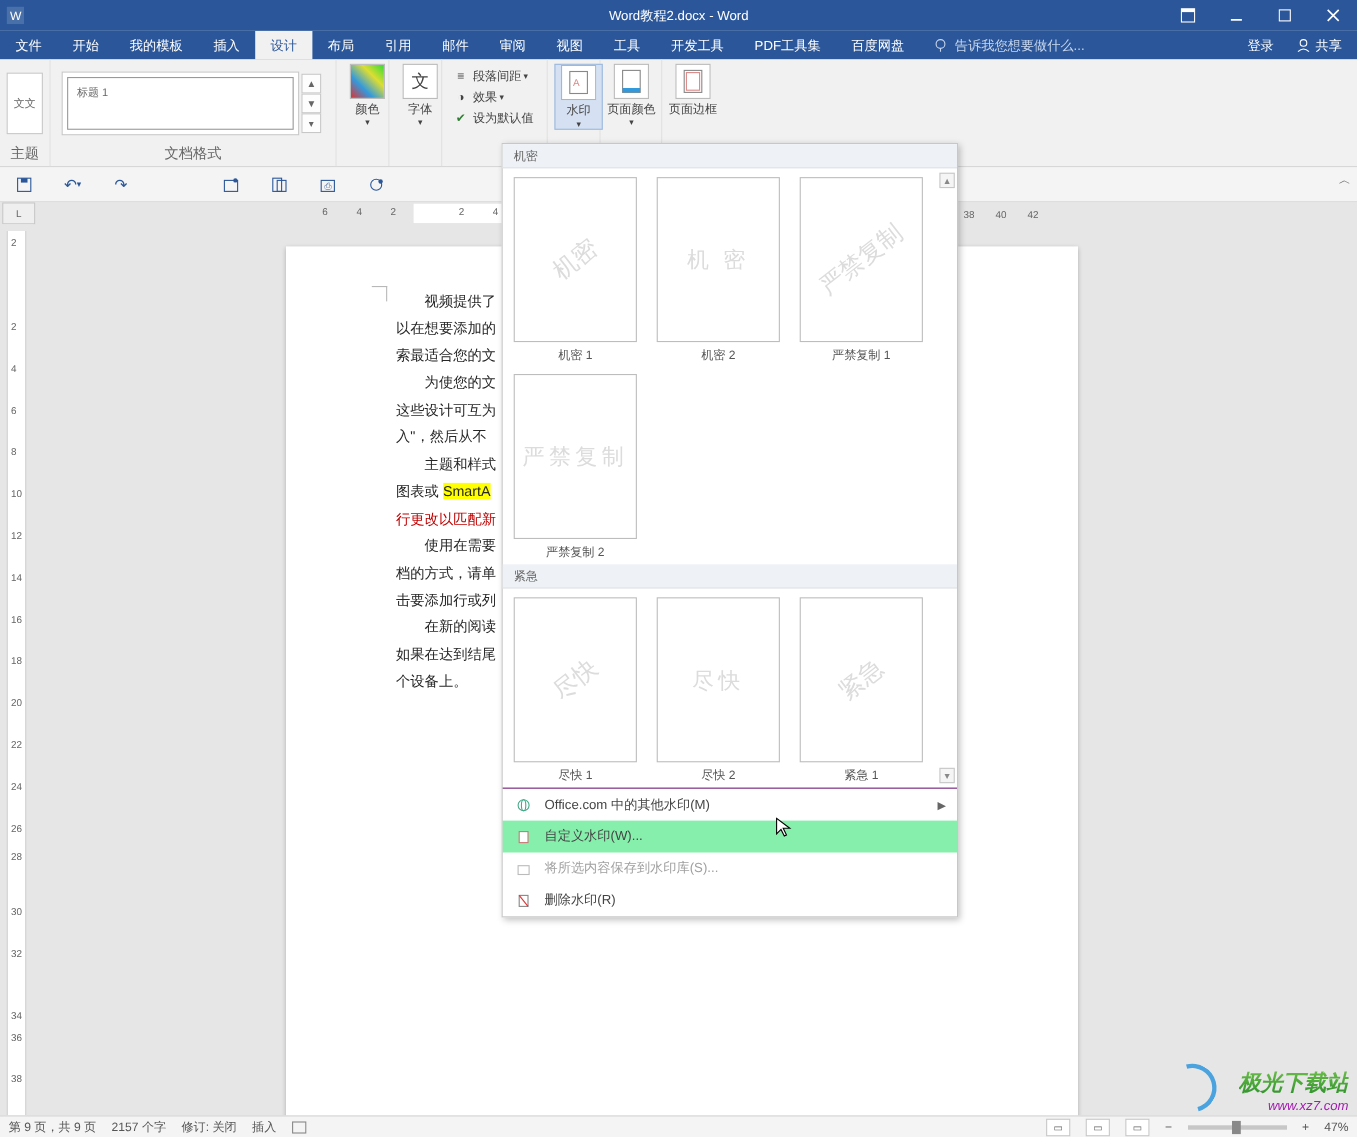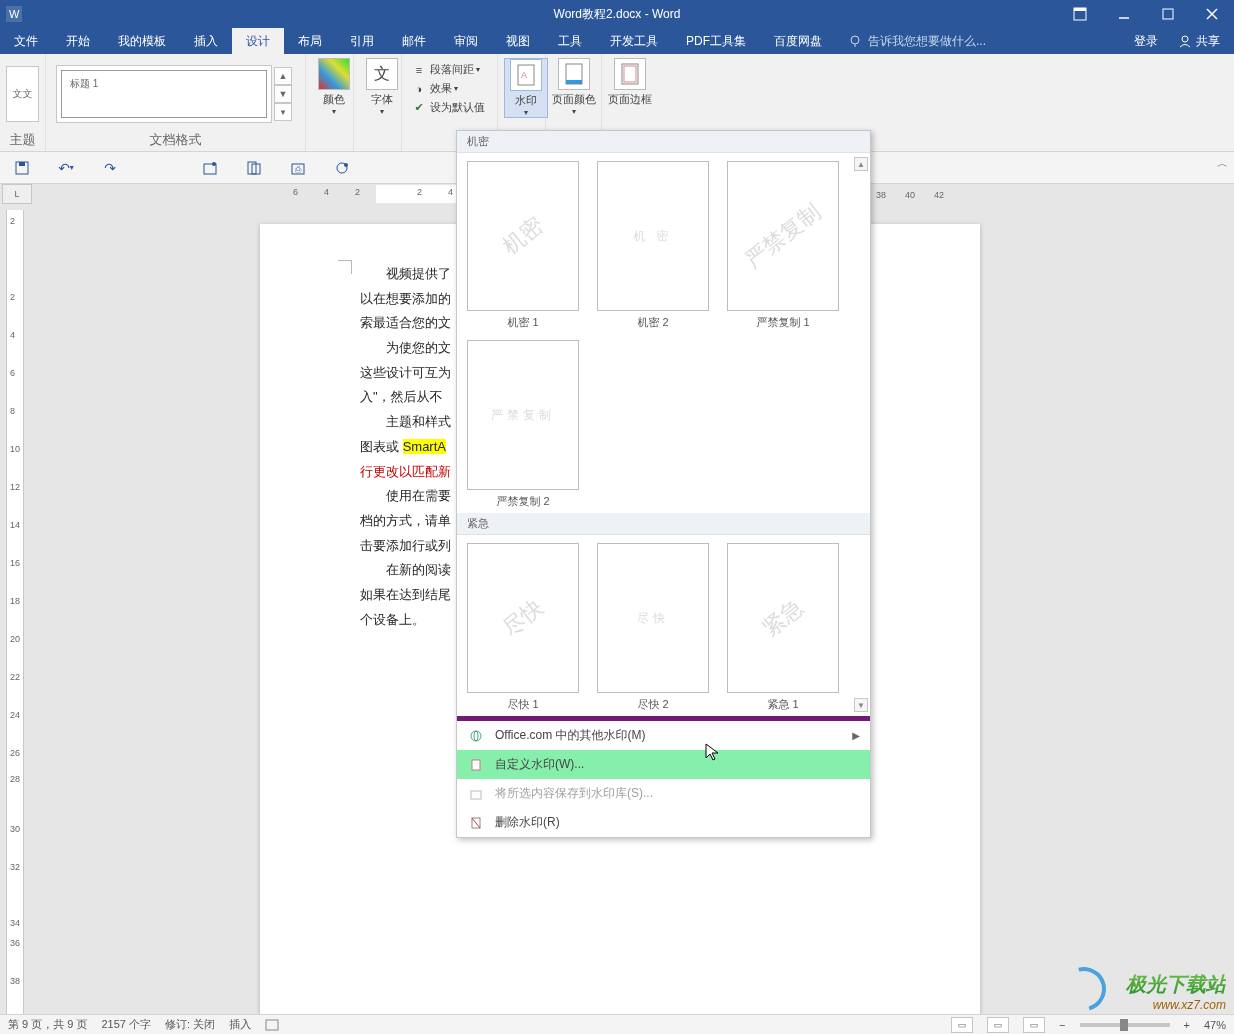--- a/index.html
+++ b/index.html
@@ -62,43 +62,43 @@
 .hl-y { background: #ffff00; }
 .red-t { color: #c00000; }
 
 
 .wm-panel { position: absolute; left: 456px; top: 130px; width: 415px; background: #fff; border: 1px solid #c7c7c7; box-shadow: 2px 2px 6px rgba(0,0,0,0.25); z-index: 50; font-size: 12px; color: #444; }
 .wm-section-hdr { background: #eef1f5; padding: 3px 10px; font-size: 11px; color: #666; border-bottom: 1px solid #e2e2e2; }
 .wm-grid { display: flex; flex-wrap: wrap; padding: 8px 10px 4px; gap: 10px 18px; position: relative; }
 .wm-item { width: 112px; display: flex; flex-direction: column; align-items: center; }
 .wm-thumb { width: 112px; height: 150px; border: 1px solid #bdbdbd; background: #fff; display: flex; align-items: center; justify-content: center; position: relative; }
 .wm-text-diag { transform: rotate(-38deg); font-size: 22px; color: #dcdcdc; font-family: KaiTi, serif; }
-.wm-text-h { font-size: 12px; color: #dcdcdc; font-family: KaiTi, serif; letter-spacing: 4px; }
+.wm-text-h { font-size: 20px; color: #dcdcdc; font-family: KaiTi, serif; letter-spacing: 4px; }
 .wm-caption { font-size: 11px; color: #555; padding-top: 4px; }
 .wm-scroll { position: absolute; right: 2px; width: 14px; display: flex; flex-direction: column; gap: 2px; }
 .wm-scroll div { height: 14px; border: 1px solid #c7c7c7; background: #f5f5f5; font-size: 8px; display: flex; align-items: center; justify-content: center; color: #888; }
-.wm-menu { border-top: 5px solid #701a75; }
+.wm-menu { border-top: 1px solid #701a75; }
 .wm-menu-row { display: flex; align-items: center; padding: 6px 10px; position: relative; }
 .wm-menu-row:hover, .wm-menu-row.hover { background: #86efac; }
 .wm-menu-row .mico { width: 18px; height: 16px; margin-right: 10px; display: inline-flex; align-items: center; justify-content: center; }
 .wm-menu-row .chev { margin-left: auto; font-size: 10px; color: #666; }
 .wm-menu-row.disabled { color: #a0a0a0; }
 .cursor-arrow { position: absolute; left: 705px; top: 743px; z-index: 60; font-size: 16px; color: #000; pointer-events: none; }
 
 
 .statusbar { position: absolute; left: 0; right: 0; bottom: 0; height: 20px; background: #f4f4f4; border-top: 1px solid #d4d4d4; display: flex; align-items: center; font-size: 11px; color: #555; padding: 0 8px; gap: 14px; }
 .statusbar .spacer { flex: 1; }
 .viewbtn { width: 22px; height: 16px; border: 1px solid #c7c7c7; background: #fff; display: flex; align-items: center; justify-content: center; font-size: 9px; color: #666; }
 .zoom-slider { width: 90px; height: 4px; background: #c7c7c7; position: relative; }
 .zoom-slider .thumb { position: absolute; top: -4px; left: 40px; width: 8px; height: 12px; background: #888; }
 
 
 .site-brand { position: absolute; right: 8px; bottom: 22px; text-align: right; z-index: 200; }
 .site-brand .b1 { font-size: 20px; font-weight: bold; background: linear-gradient(#6fc04b,#2a8f2a); -webkit-background-clip: text; color: transparent; font-style: italic; }
-.site-brand .b2 { font-size: 12px; color: #a16207; font-style: italic; }
+.site-brand .b2 { font-size: 12px; color: #a21caf; font-style: italic; }
 .site-brand .swirl { position: absolute; right: 120px; top: -4px; width: 44px; height: 44px; border: 4px solid #4aa3df; border-left-color: transparent; border-bottom-color: transparent; border-radius: 50%; transform: rotate(30deg); }
 
 .ribbon-collapse { position: absolute; right: 6px; top: 156px; font-size: 11px; color: #666; }
 
 
 .ruler-right-nums { position: absolute; left: 876px; top: 190px; display: flex; gap: 19px; font-size: 9px; color: #666; z-index: 10; }
 
 svg { display: block; }
 </style>
 </head>

